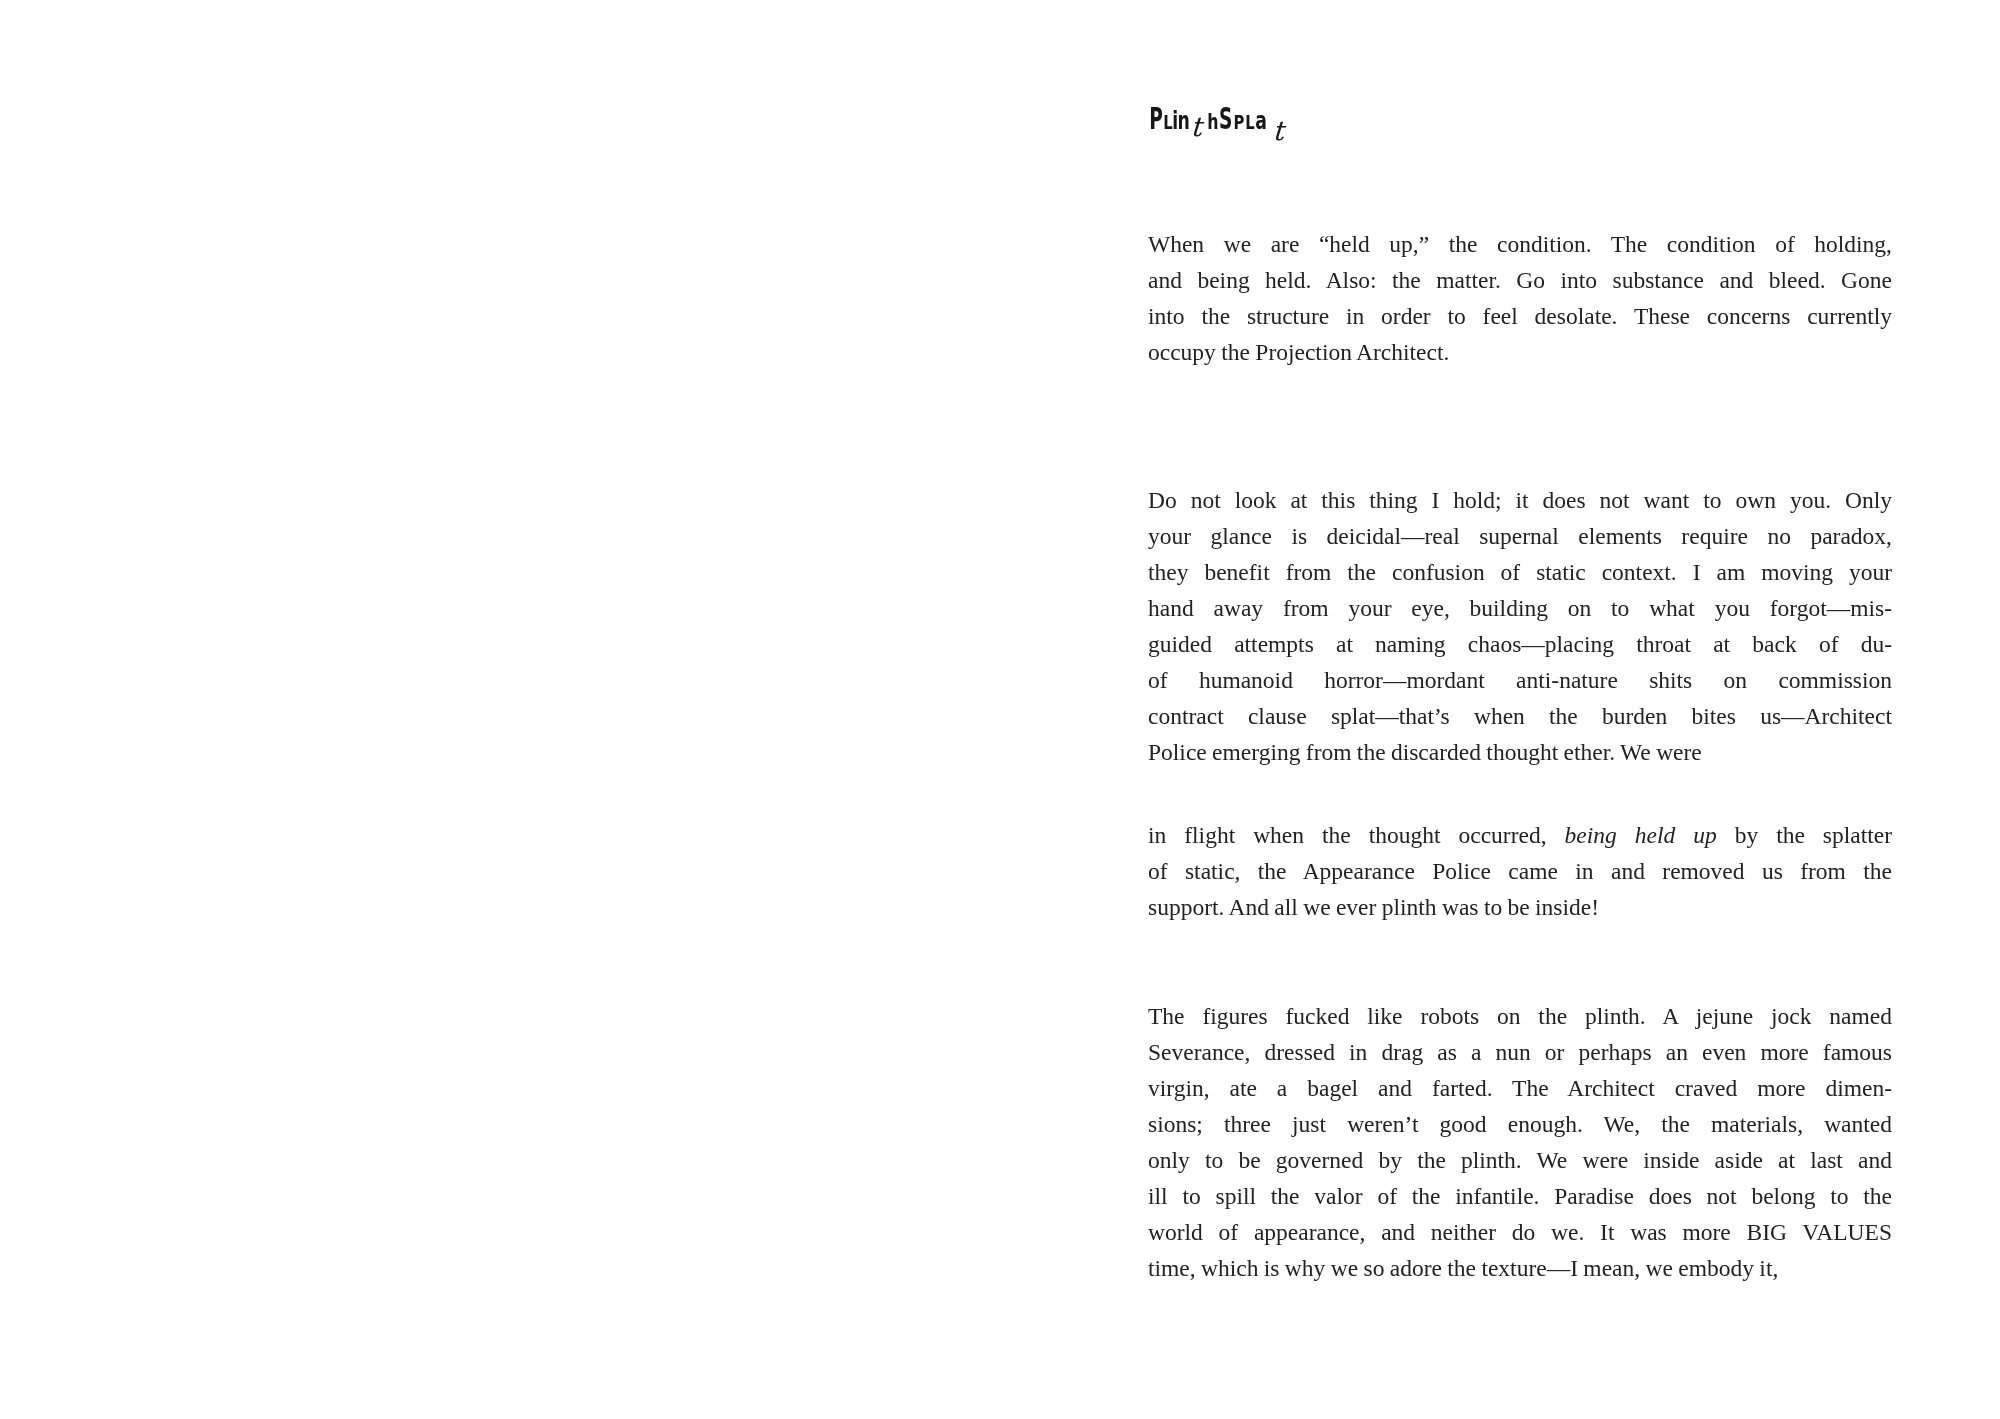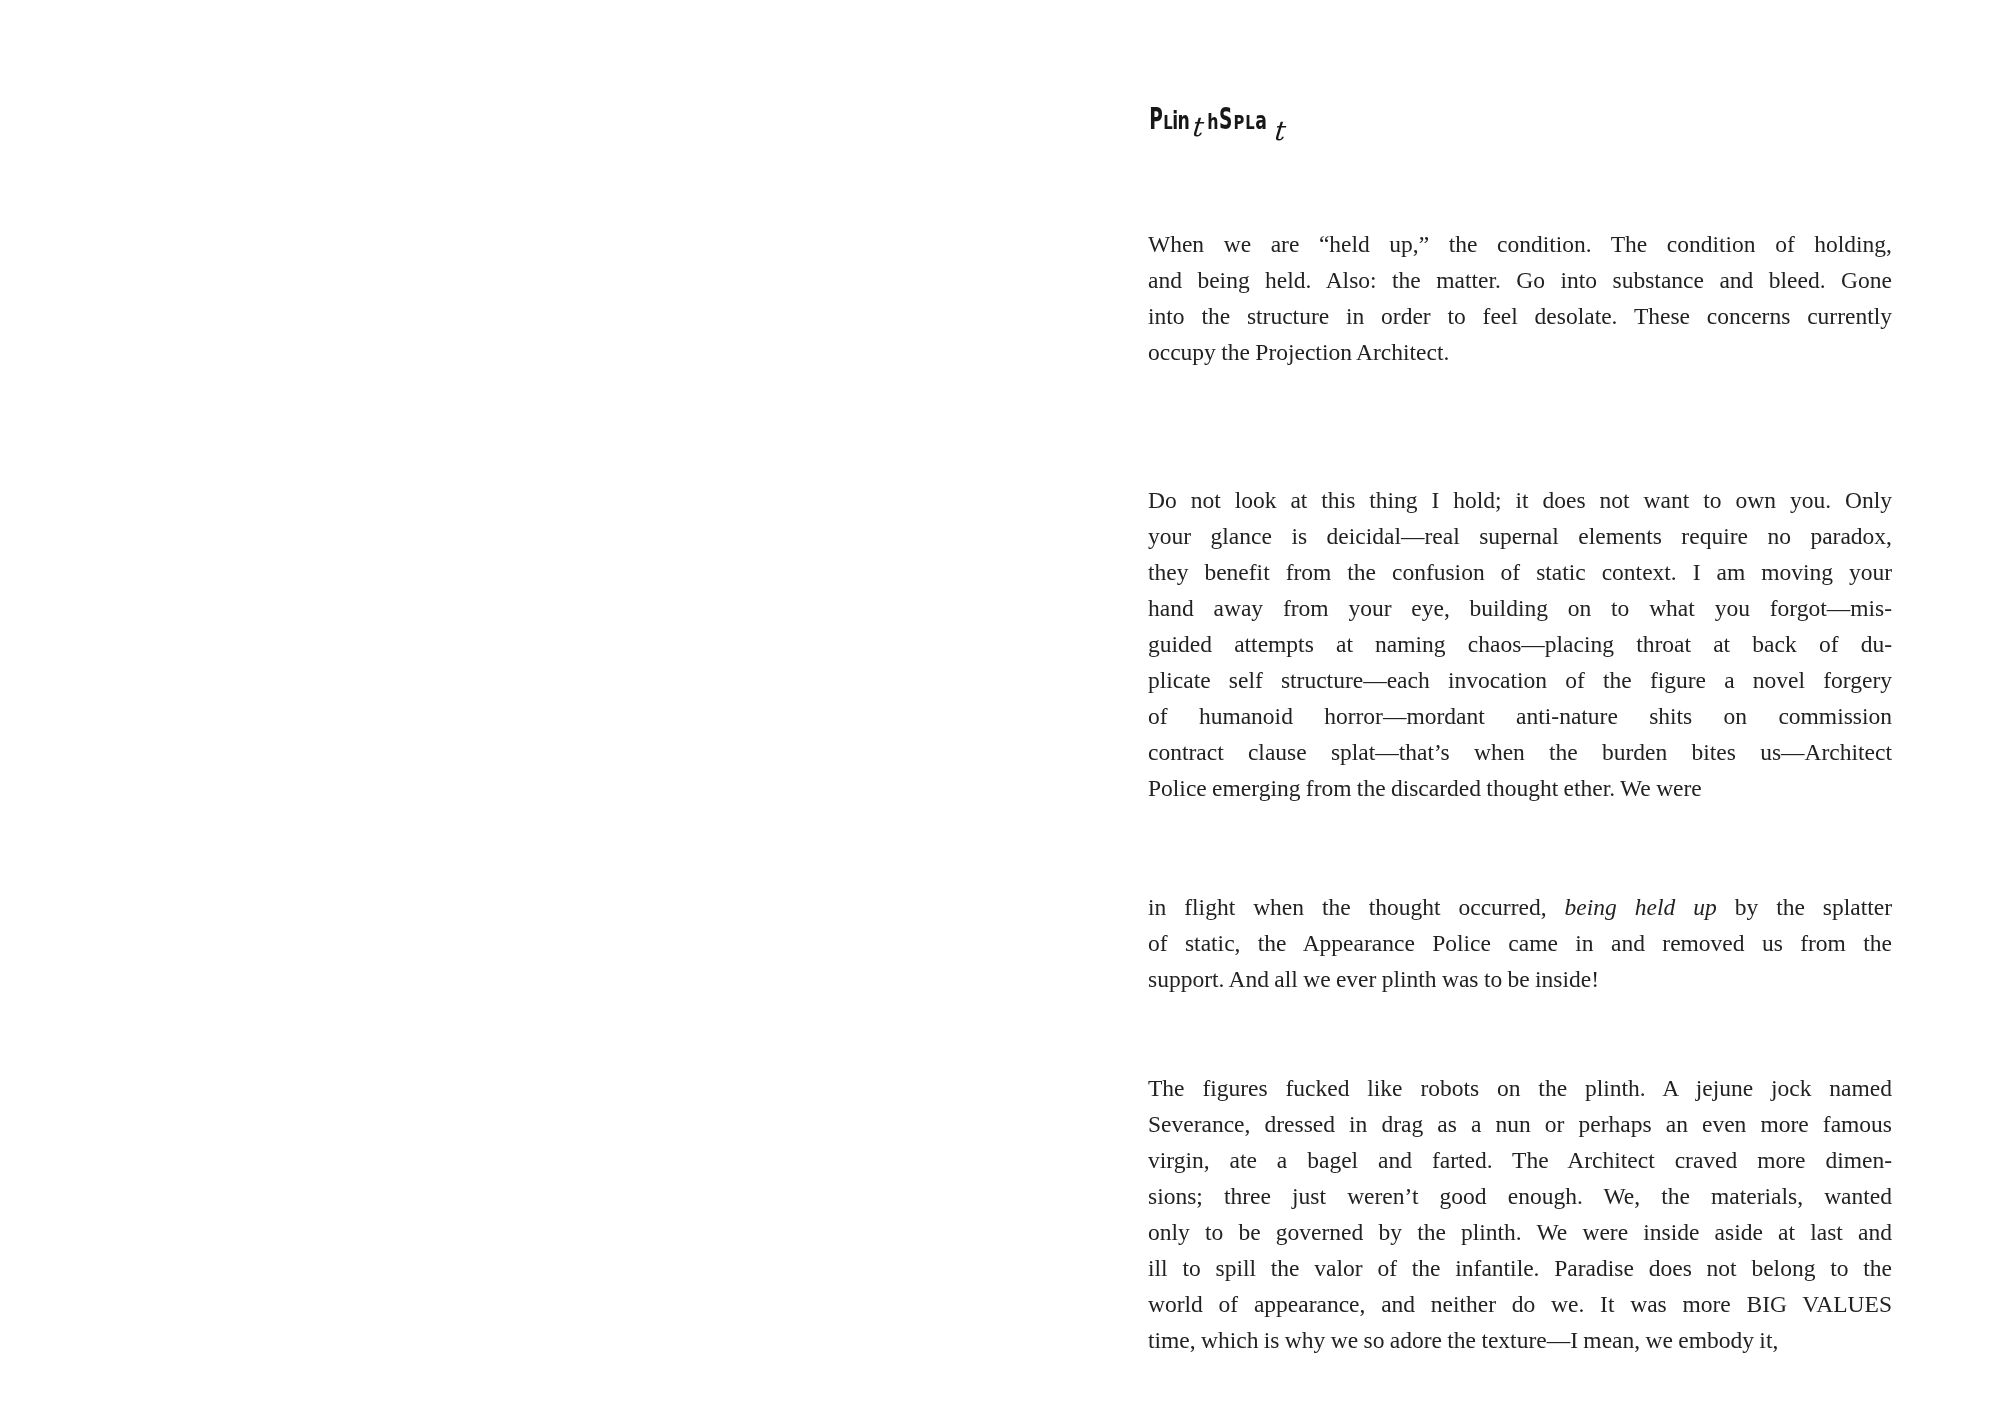--- a/index.html
+++ b/index.html
@@ -54,21 +54,21 @@
     position: absolute;
     left: 1148px;
     top: 226px;
     width: 744px;
     color: #222222;
     font-size: 23.5px;
     word-spacing: -0.5px;
   }
   .para { margin: 0; }
   .para:nth-child(1) { margin-bottom: 112px; }
-  .para:nth-child(2) { margin-bottom: 83px; }
+  .para:nth-child(2) { margin-bottom: 47px; }
   .para:nth-child(3) { margin-bottom: 73px; }
   .para:nth-child(4) { margin-bottom: 16px; }
   .line {
     height: 36px;
     line-height: 36px;
     text-align: justify;
     text-align-last: justify;
     overflow: hidden;
   }
   .line.last { text-align-last: left; }
@@ -97,21 +97,20 @@
         <div class="line">and being held. Also: the matter. Go into substance and bleed. Gone</div>
         <div class="line">into the structure in order to feel desolate. These concerns currently</div>
         <div class="line last">occupy the Projection Architect.</div>
       </div>
       <div class="para">
         <div class="line">Do not look at this thing I hold; it does not want to own you. Only</div>
         <div class="line">your glance is deicidal—real supernal elements require no paradox,</div>
         <div class="line">they benefit from the confusion of static context. I am moving your</div>
         <div class="line">hand away from your eye, building on to what you forgot—mis-</div>
         <div class="line">guided attempts at naming chaos—placing throat at back of du-</div>
-        <div class="line">plicate self structure—each invocation of the figure a novel forgery</div>
         <div class="line">of humanoid horror—mordant anti-nature shits on commission</div>
         <div class="line">contract clause splat—that’s when the burden bites us—Architect</div>
         <div class="line last">Police emerging from the discarded thought ether. We were</div>
       </div>
       <div class="para">
         <div class="line">in flight when the thought occurred, <i>being held up</i> by the splatter</div>
         <div class="line">of static, the Appearance Police came in and removed us from the</div>
         <div class="line last">support. And all we ever plinth was to be inside!</div>
       </div>
       <div class="para">

